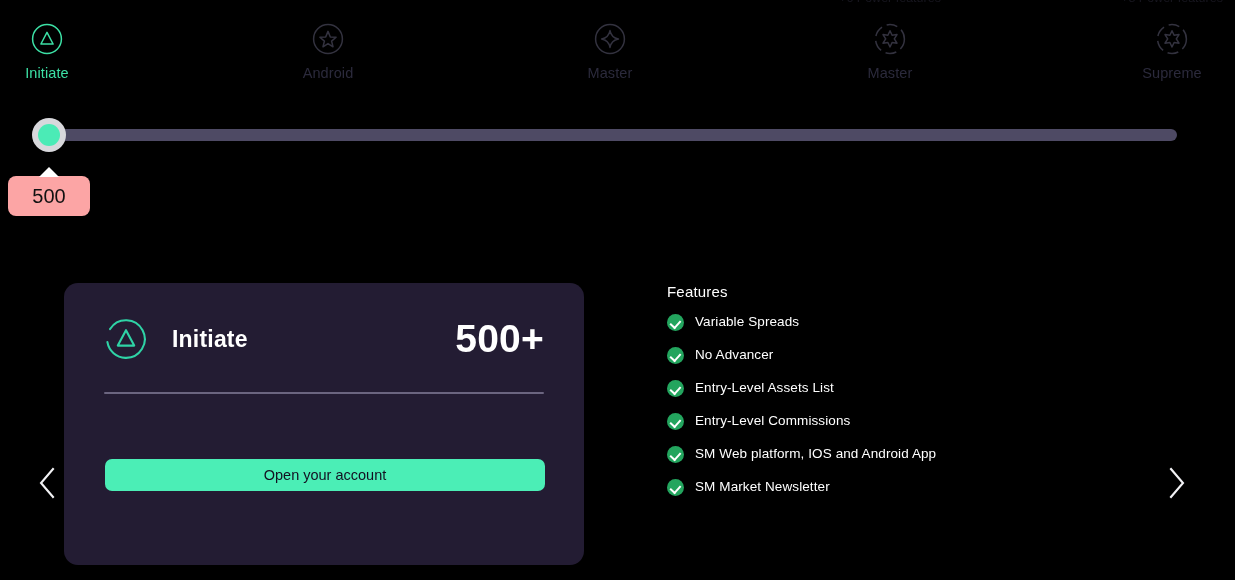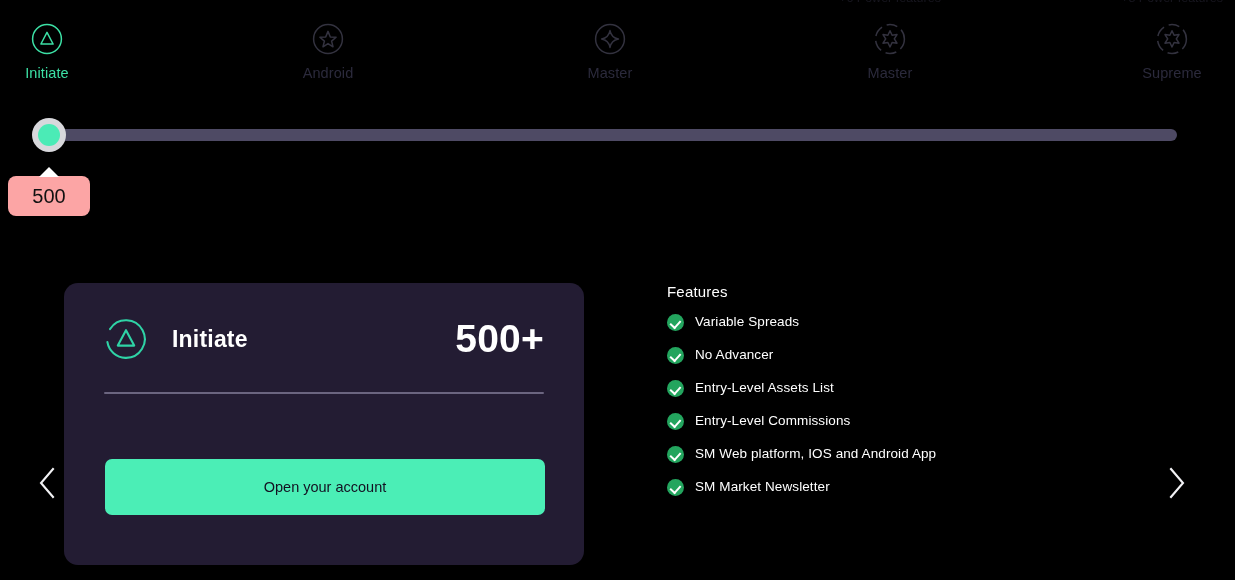--- a/index.html
+++ b/index.html
@@ -162,21 +162,21 @@
   .plan-divider {
     height: 2px;
     background: #6b6580;
     border-radius: 1px;
     margin-top: 19px;
   }
   .plan-cta {
     position: absolute;
     left: 105px; top: 459px;
     width: 440px;
-    height: 56px;
+    height: 32px;
     background: #4beeb6;
     border: none;
     border-radius: 7px;
     color: #131021;
     font-size: 14.5px;
     font-family: "Liberation Sans", sans-serif;
     cursor: pointer;
   }
 
   

